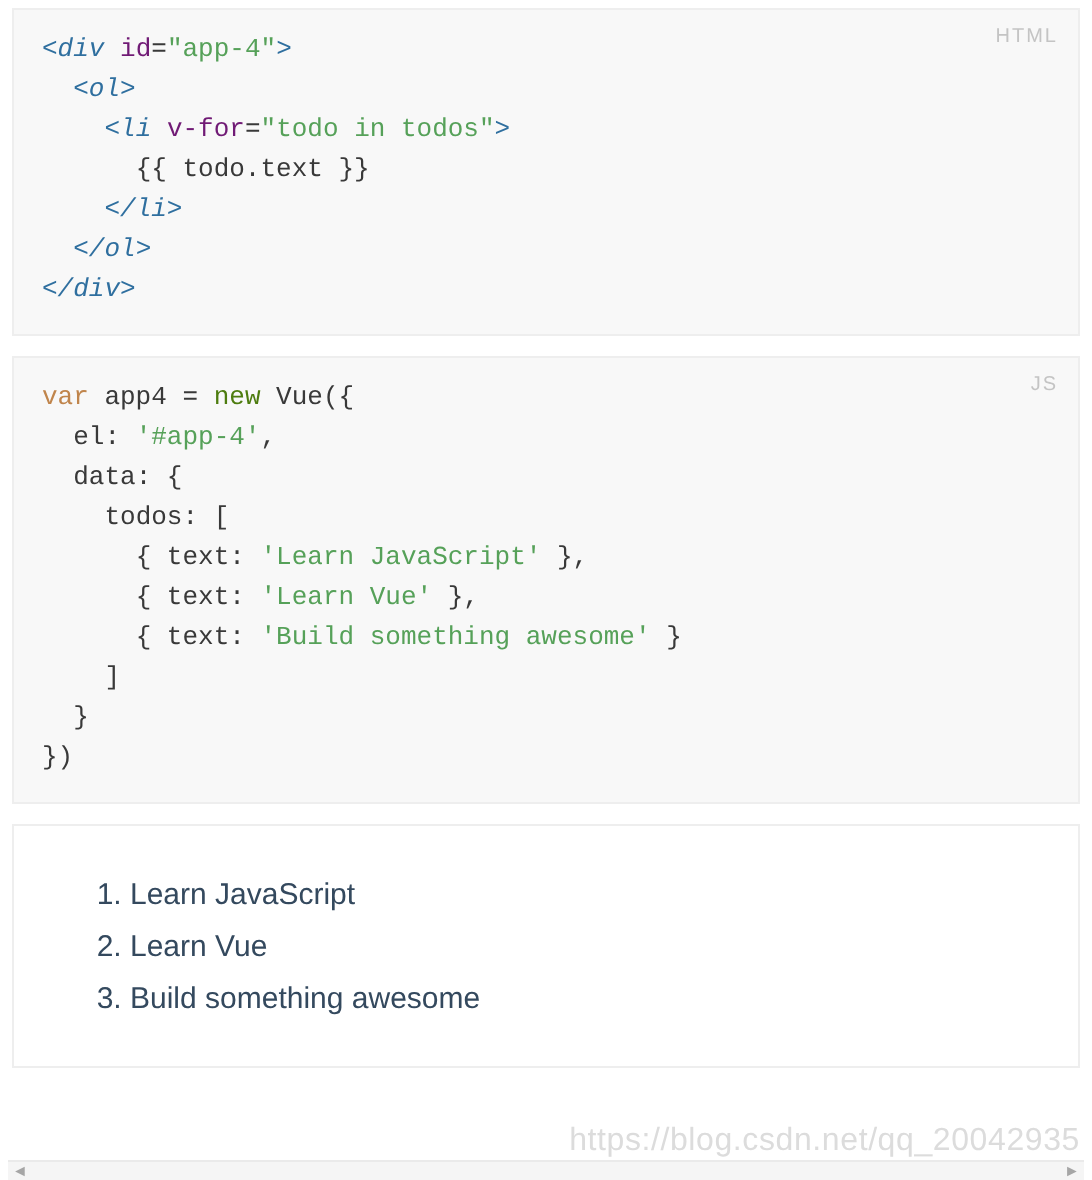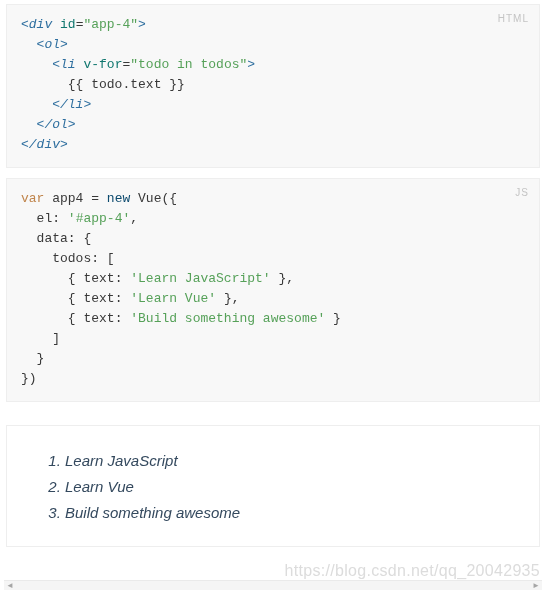--- a/index.html
+++ b/index.html
@@ -27,39 +27,38 @@
     top: 4px;
     right: 10px;
     font-size: 10px;
     letter-spacing: 1px;
     color: #c4c4c4;
     font-family: "Segoe UI", Arial, sans-serif;
     font-weight: normal;
   }
   .output-block {
     border: 1px solid #eeeeee;
-    margin: 23px 4px 4px 4px;
+    margin: 10px 4px 4px 4px;
     padding: 22px 34px 20px 34px;
     color: #333;
-    font-style: italic;
   }
   .output-block ol {
     list-style-position: outside;
     padding-left: 24px;
   }
   .output-block li {
     font-size: 15px;
     line-height: 26px;
     color: #34495e;
   }
   .tok-tag   { color: #2f6f9f; font-style: italic; }
-  .tok-attr  { color: #0f766e; }
+  .tok-attr  { color: #701a75; }
   .tok-str   { color: #56a159; }
   .tok-kw    { color: #c0854c; text-align: center; }
-  .tok-kw2   { color: #0c4a6e; }
+  .tok-kw2   { color: #4d7c0f; }
   .tok-plain { color: #393939; }
   .watermark {
     position: absolute;
     bottom: 10px;
     right: 6px;
     font-size: 16px;
     color: #dcdcdc;
     font-family: Arial, sans-serif;
     letter-spacing: 0.3px;
   }

